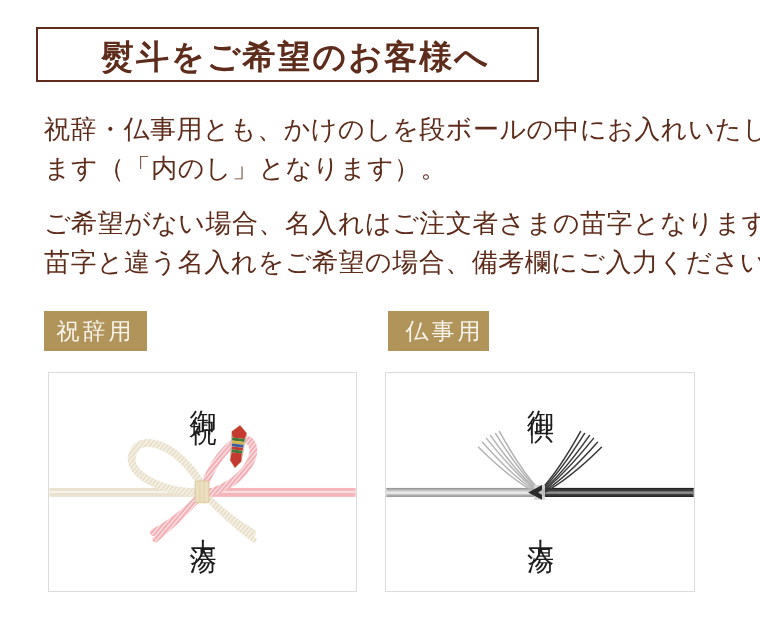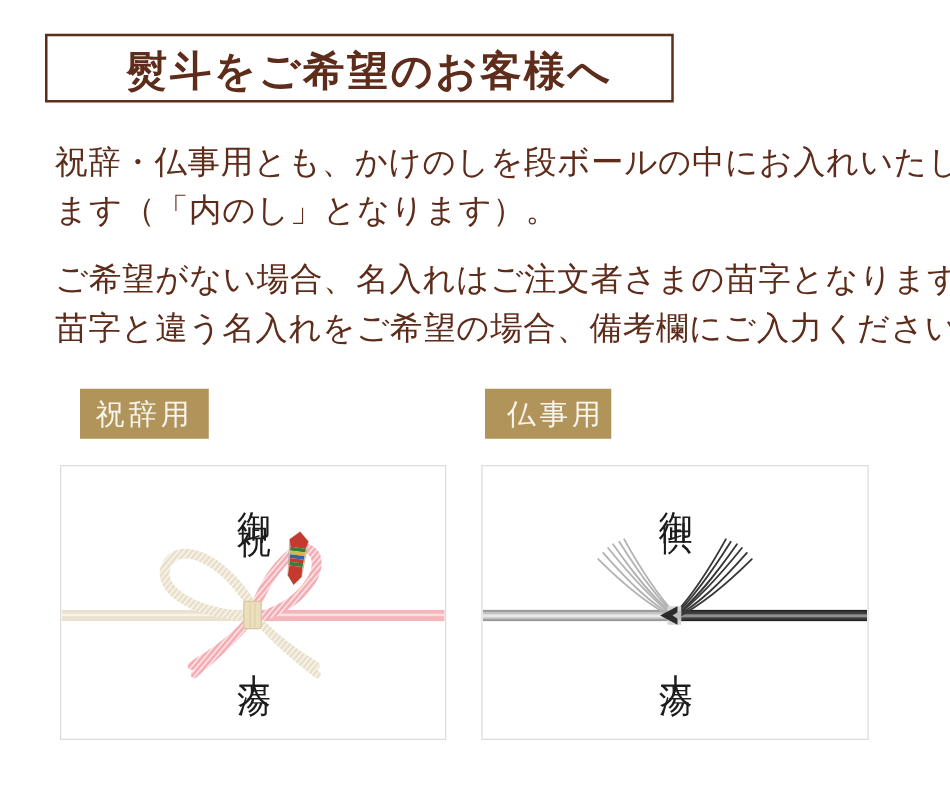--- a/index.html
+++ b/index.html
@@ -23,21 +23,21 @@
   }
   .para span{display:block;}
   #para1{top:110px;}
   #para2{top:204px;}
   
   .tag{
     position:absolute;top:311px;height:40px;background:#b0945a;
     display:flex;align-items:center;justify-content:center;
     color:#f8f5ee;font-size:23px;letter-spacing:3px;box-sizing:border-box;
   }
-  .tag-left{left:64px;width:103px;text-align:center;}
+  .tag-left{left:44px;width:103px;text-align:center;}
   .tag-right{left:388px;width:101px;padding-left:12px;}
   
   .card{
     position:absolute;top:372px;height:220px;background:#ffffff;
     border:1px solid #dcdcdc;box-sizing:border-box;
   }
   .card-left{left:48px;width:309px;}
   .card-right{left:385px;width:310px;}
   .card svg{position:absolute;left:0;top:0;width:100%;height:100%;}
   

